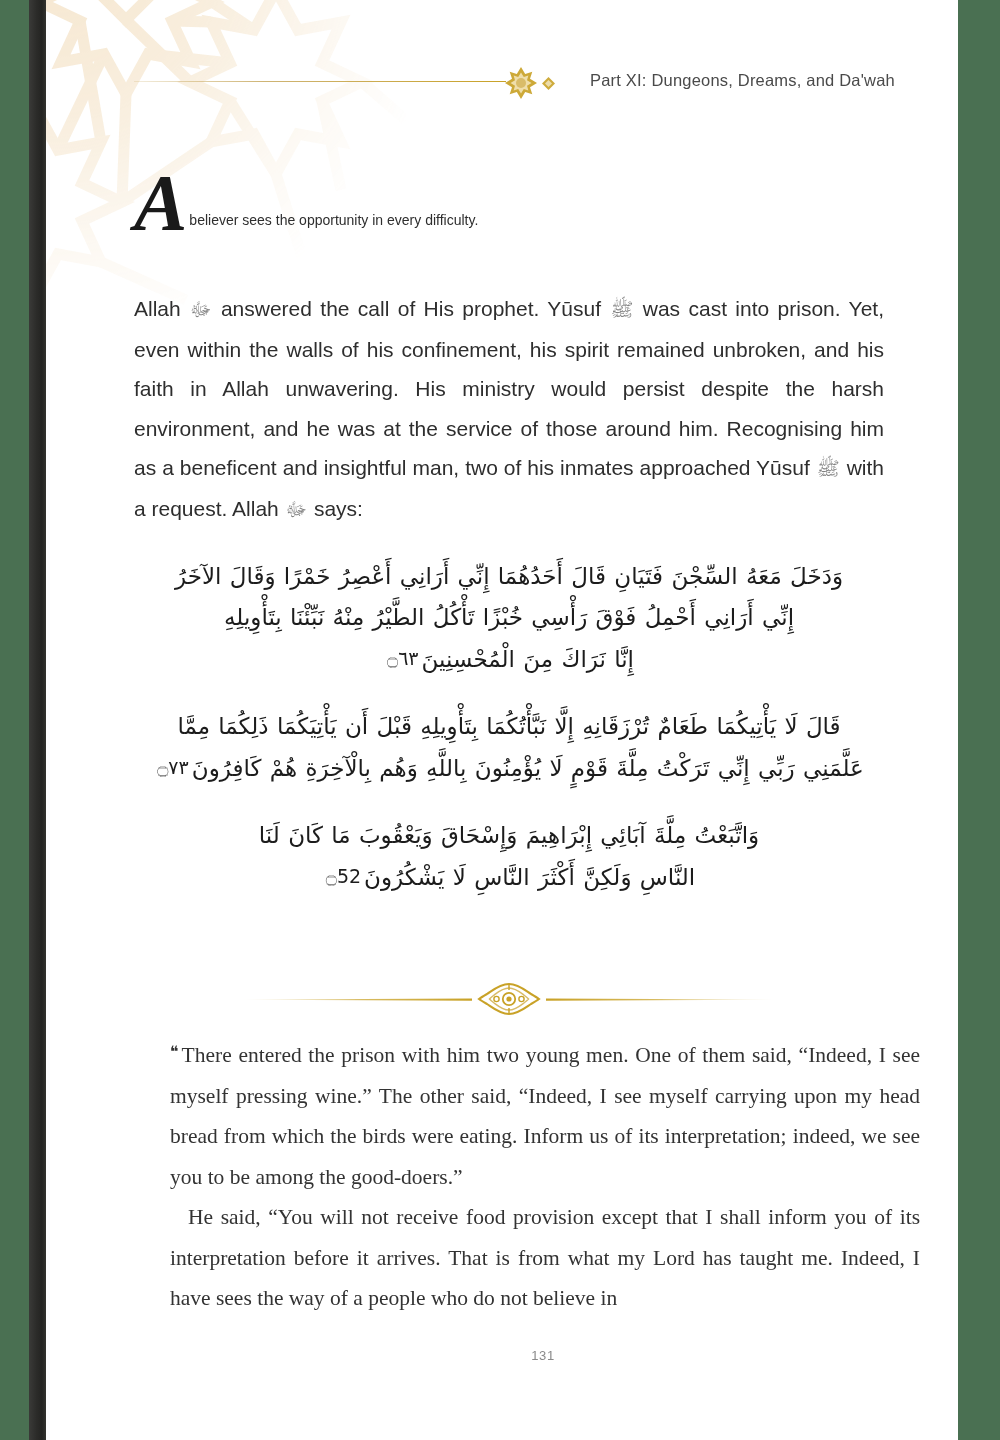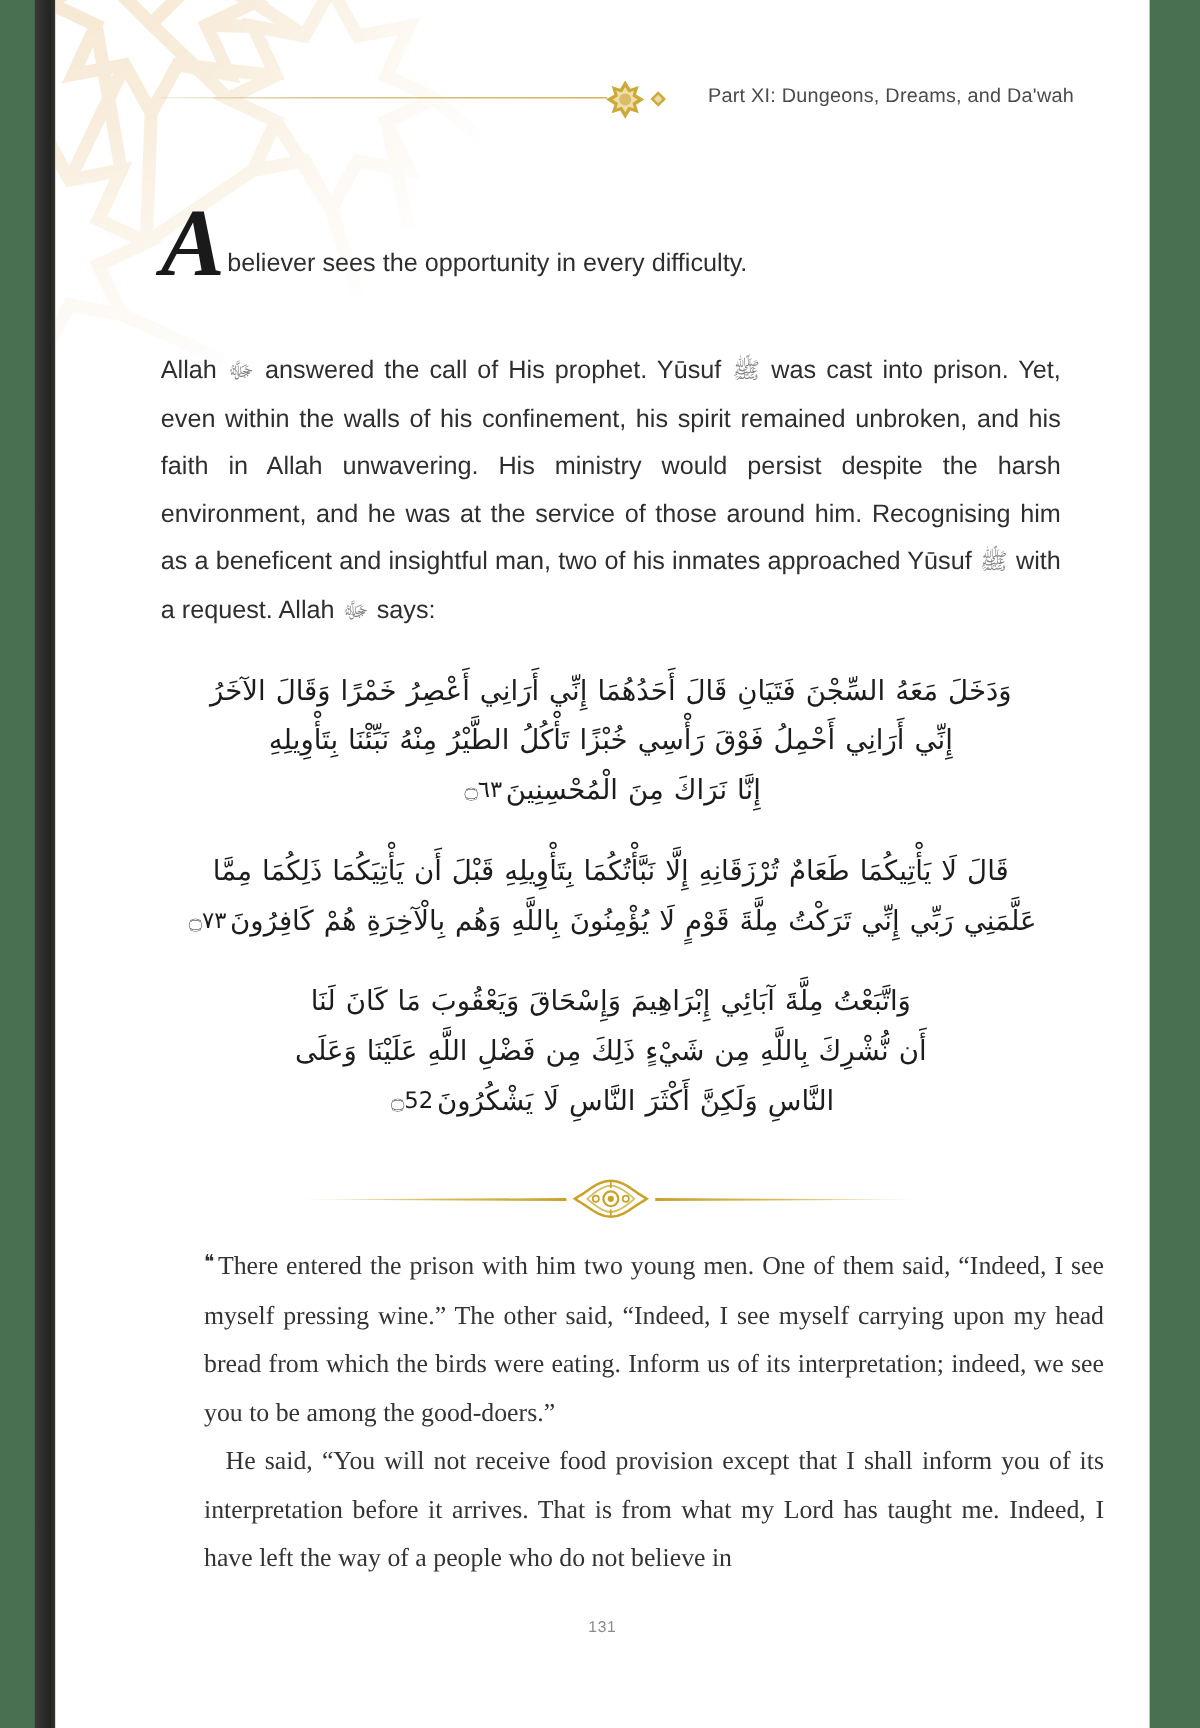--- a/index.html
+++ b/index.html
@@ -110,21 +110,21 @@
     float: left;
     font-family: "Liberation Serif", serif;
     font-style: italic;
     font-weight: 700;
     font-size: 80px;
     line-height: 62px;
     color: #1a1a1a;
     margin: -14px 2px 0 0;
   }
   #opening-text {
-    font-size: 21px;
+    font-size: 14px;
     line-height: 40px;
     color: #2e2e2e;
     padding-top: 14px;
     display: block;
   }
 
   
   #intro {
     position: absolute;
     top: 268px; left: 0;
@@ -204,20 +204,21 @@
   
   #folio {
     position: absolute;
     top: 1348px; left: 0;
     width: 912px;
     text-align: center;
     font-size: 13px;
     letter-spacing: 0.6px;
     color: #8a8a8a;
     font-family: "Liberation Sans", sans-serif;
+    padding-left: 41px;
   }
 </style>
 </head>
 <body>
 
 <div id="viewport">
 
   <div id="spine-outer"></div>
   <div id="spine-dark"></div>
   <div id="spine-shadow"></div>
@@ -301,21 +302,20 @@
           <div class="ayah-line"><span>إِنَّا نَرَاكَ مِنَ الْمُحْسِنِينَ</span><span class="ayah-mark">۝٦٣</span></div>
         </div>
 
         <div class="ayah">
           <div class="ayah-line">قَالَ لَا يَأْتِيكُمَا طَعَامٌ تُرْزَقَانِهِ إِلَّا نَبَّأْتُكُمَا بِتَأْوِيلِهِ قَبْلَ أَن يَأْتِيَكُمَا ذَلِكُمَا مِمَّا</div>
           <div class="ayah-line"><span>عَلَّمَنِي رَبِّي إِنِّي تَرَكْتُ مِلَّةَ قَوْمٍ لَا يُؤْمِنُونَ بِاللَّهِ وَهُم بِالْآخِرَةِ هُمْ كَافِرُونَ</span><span class="ayah-mark">۝٧٣</span></div>
         </div>
 
         <div class="ayah">
           <div class="ayah-line">وَاتَّبَعْتُ مِلَّةَ آبَائِي إِبْرَاهِيمَ وَإِسْحَاقَ وَيَعْقُوبَ مَا كَانَ لَنَا</div>
-          <div class="ayah-line">أَن نُّشْرِكَ بِاللَّهِ مِن شَيْءٍ ذَلِكَ مِن فَضْلِ اللَّهِ عَلَيْنَا وَعَلَى</div>
           <div class="ayah-line"><span>النَّاسِ وَلَكِنَّ أَكْثَرَ النَّاسِ لَا يَشْكُرُونَ</span><span class="ayah-mark">۝52</span></div>
         </div>
 
       </div>
 
       <div id="divider">
         <svg viewBox="0 0 550 42" xmlns="http://www.w3.org/2000/svg">
           <defs>
             <linearGradient id="ldash" x1="0" y1="0" x2="1" y2="0">
               <stop offset="0%" stop-color="#c9a227" stop-opacity="0"></stop>
@@ -340,21 +340,21 @@
             <circle cx="0" cy="0" r="2.6" fill="#c9a227"></circle>
             <circle cx="-12.5" cy="0" r="2.6" fill="none" stroke="#c9a227" stroke-width="1.4"></circle>
             <circle cx="12.5" cy="0" r="2.6" fill="none" stroke="#c9a227" stroke-width="1.4"></circle>
             <path d="M0,-15 L0,-9 M0,15 L0,9" stroke="#c9a227" stroke-width="1.4"></path>
           </g>
         </svg>
       </div>
 
       <div id="translation">
         <p class="tr-para"><span class="quote-open">❝</span><span>There entered the prison with him two young men. One of them said, “Indeed, I see myself pressing wine.” The other said, “Indeed, I see myself carrying upon my head bread from which the birds were eating. Inform us of its interpretation; indeed, we see you to be among the good-doers.”</span></p>
-        <p class="tr-para">He said, “You will not receive food provision except that I shall inform you of its interpretation before it arrives. That is from what my Lord has taught me. Indeed, I have left the way of a people who do not believe in</p>
+        <p class="tr-para">He said, “You will not receive food provision except that I shall inform you of its interpretation before it arrives. That is from what my Lord has taught me. Indeed, I have sees the way of a people who do not believe in</p>
       </div>
 
     </div>
 
     <div id="folio">131</div>
 
   </div>
 </div>
 
 </body></html>

